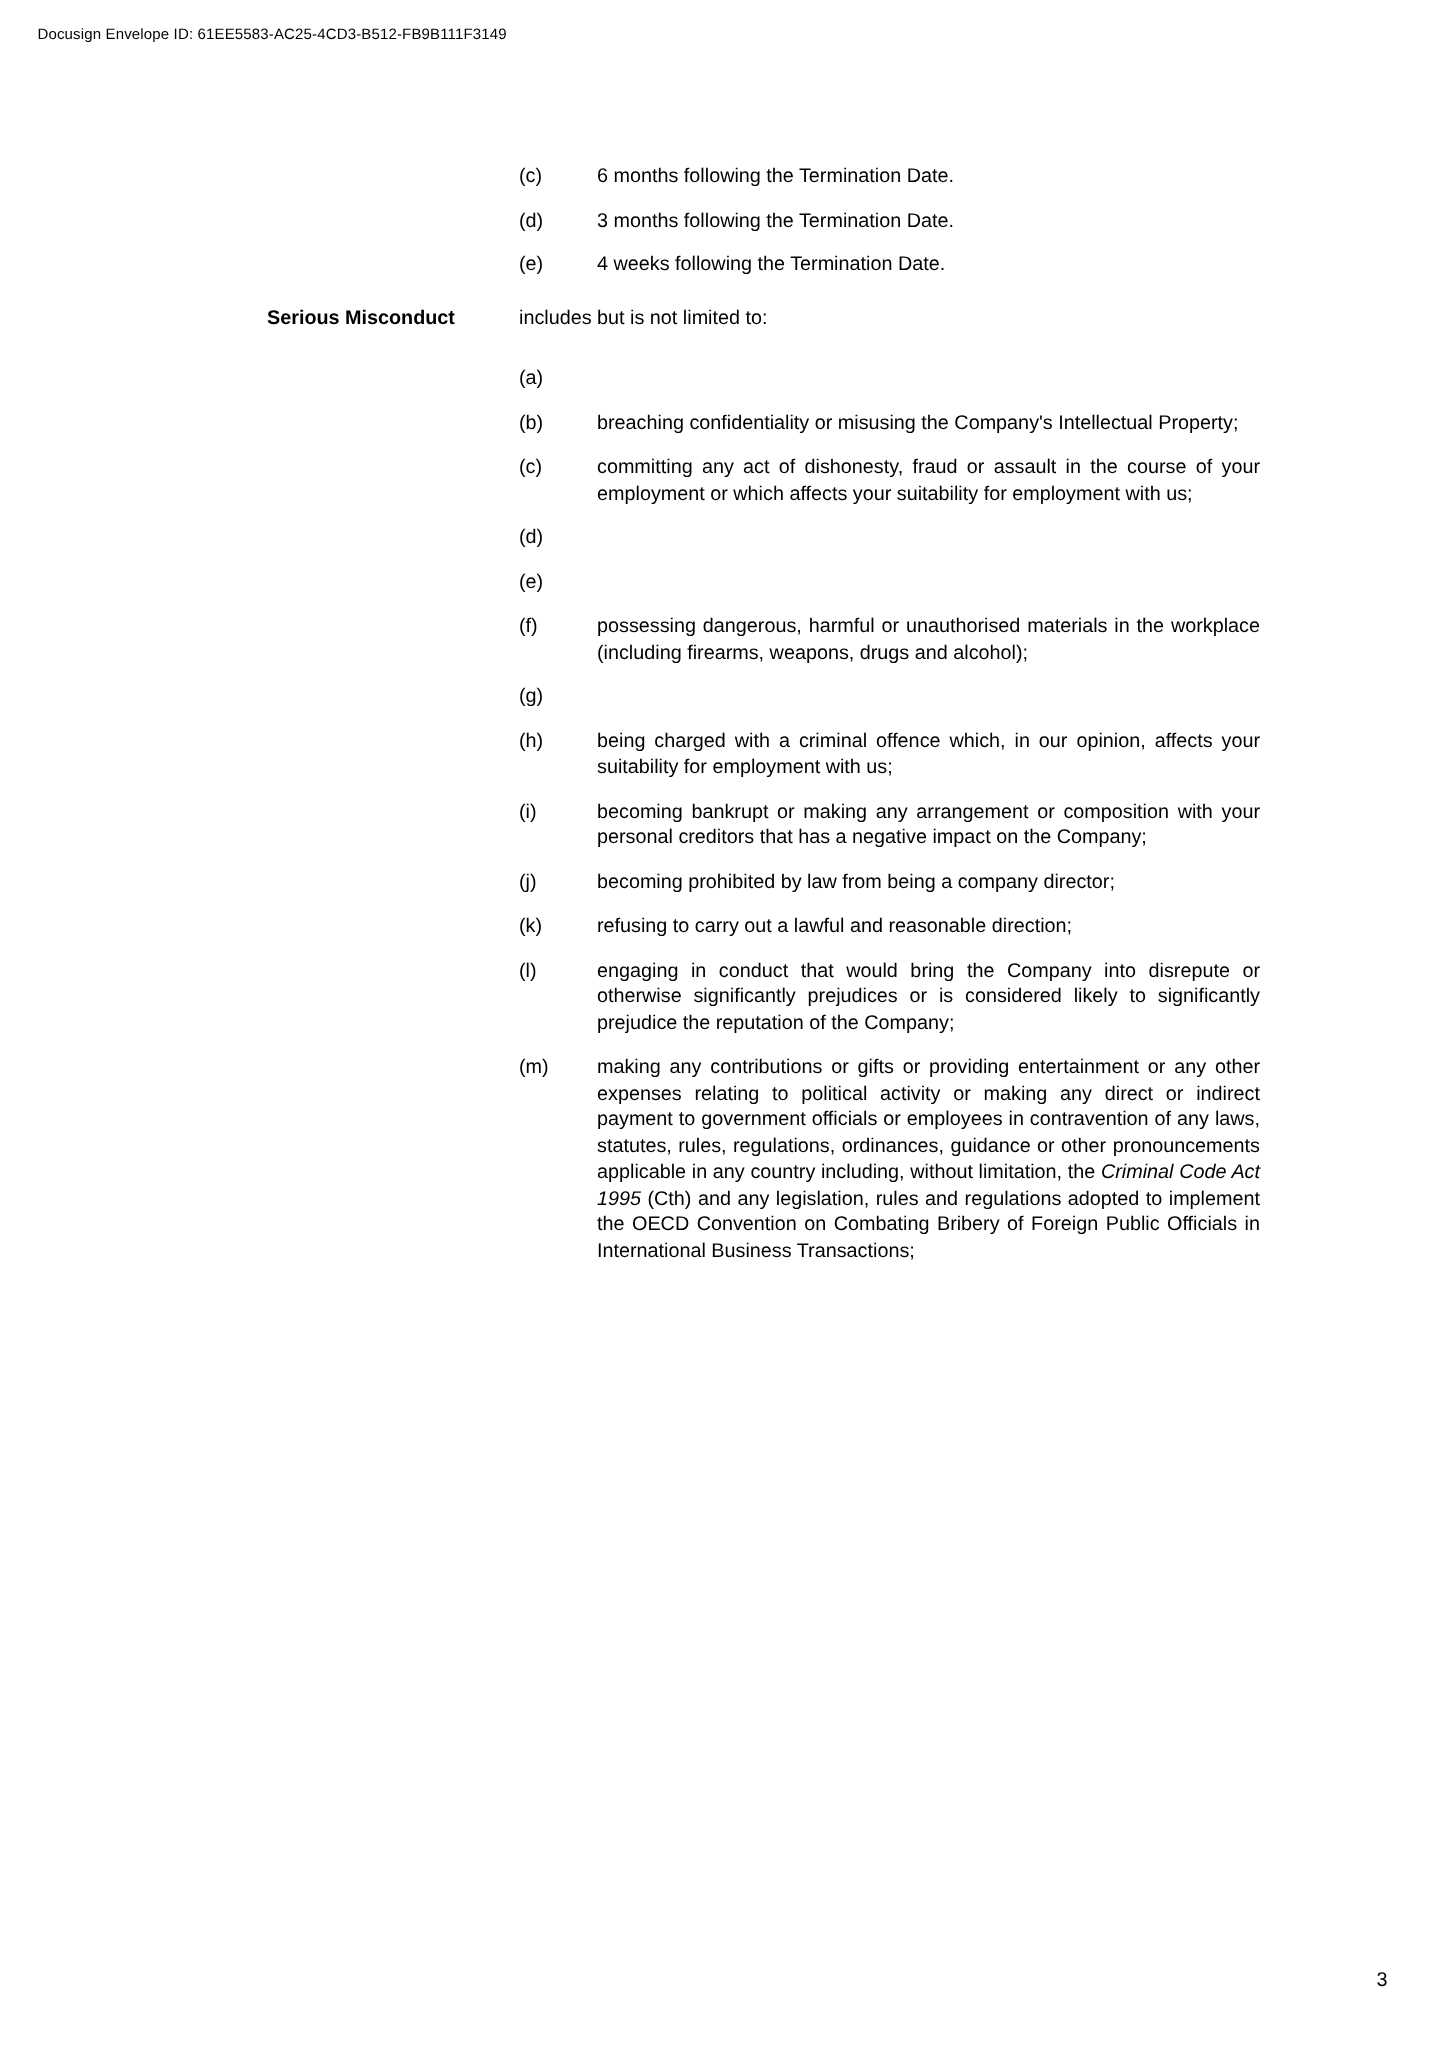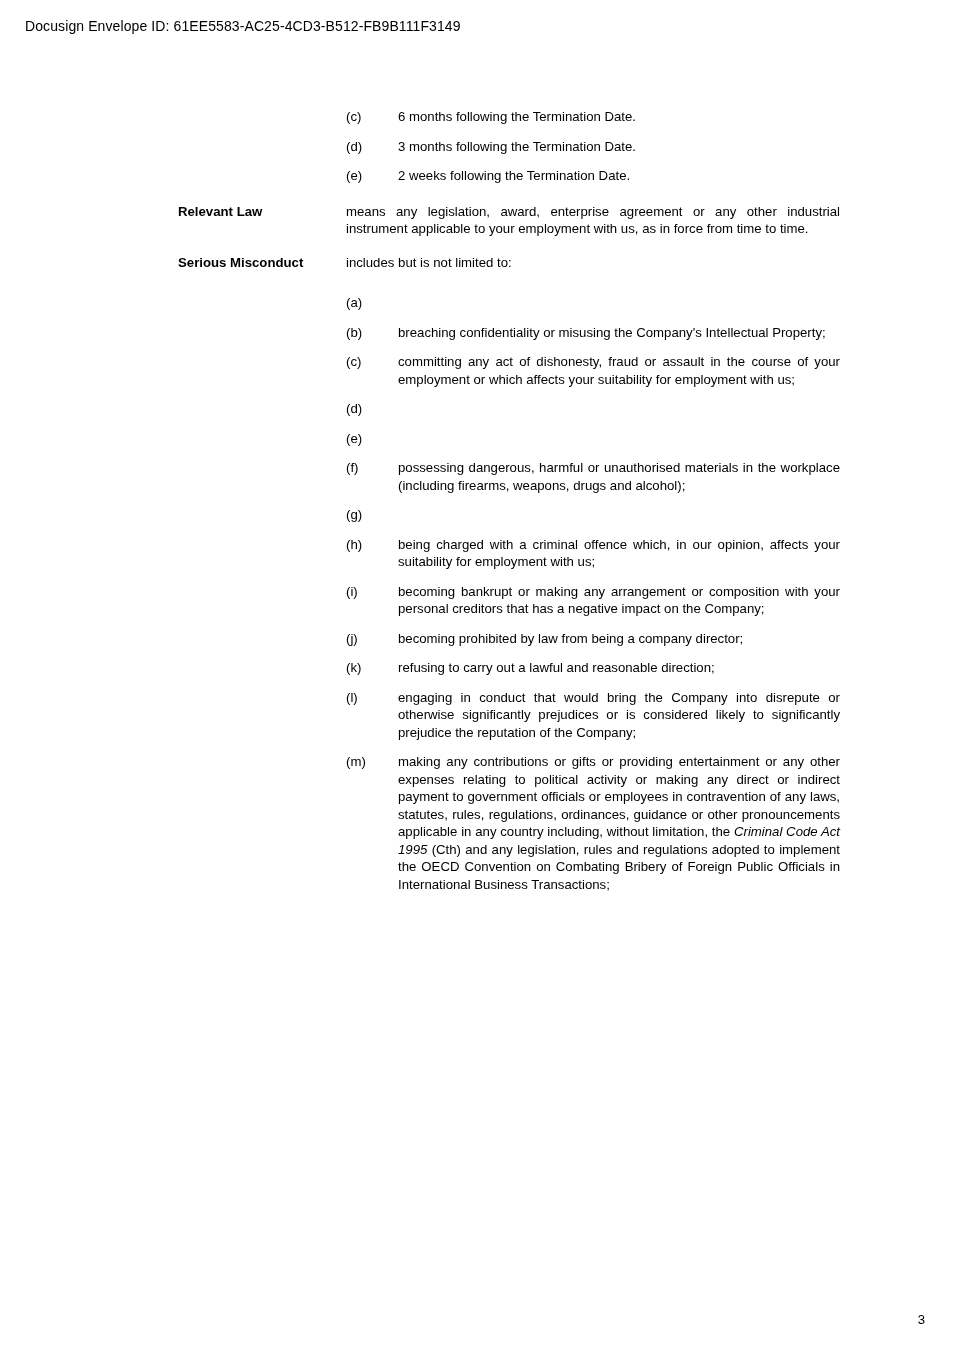--- a/index.html
+++ b/index.html
@@ -18,21 +18,21 @@
   .page {
     position: relative;
     width: 965px;
     height: 1365px;
     box-sizing: border-box;
   }
   .envelope-id {
     position: absolute;
     top: 18px;
     left: 25px;
-    font-size: 14px;
+    font-size: 10px;
     letter-spacing: 0.1px;
     color: #000;
     white-space: nowrap;
   }
   .content {
     position: absolute;
     top: 108px;
     left: 178px;
     width: 662px;
   }
@@ -108,30 +108,26 @@
       <div class="item">
         <div class="marker">(c)</div>
         <div class="text">6 months following the Termination Date.</div>
       </div>
       <div class="item">
         <div class="marker">(d)</div>
         <div class="text">3 months following the Termination Date.</div>
       </div>
       <div class="item">
         <div class="marker">(e)</div>
-        <div class="text">2 weeks following the Termination Date.</div>
+        <div class="text">4 weeks following the Termination Date.</div>
       </div>
     </div>
 
     <div class="spacer-sm"></div>
 
-    <div class="row row-tight">
-      <div class="term">Relevant Law</div>
-      <div class="def">means any legislation, award, enterprise agreement or any other industrial instrument applicable to your employment with us, as in force from time to time.</div>
-    </div>
 
 
     <div class="row">
       <div class="term">Serious Misconduct</div>
       <div class="def">includes but is not limited to:</div>
     </div>
 
     <div class="spacer-sm"></div>
 
     <div class="sublist">

